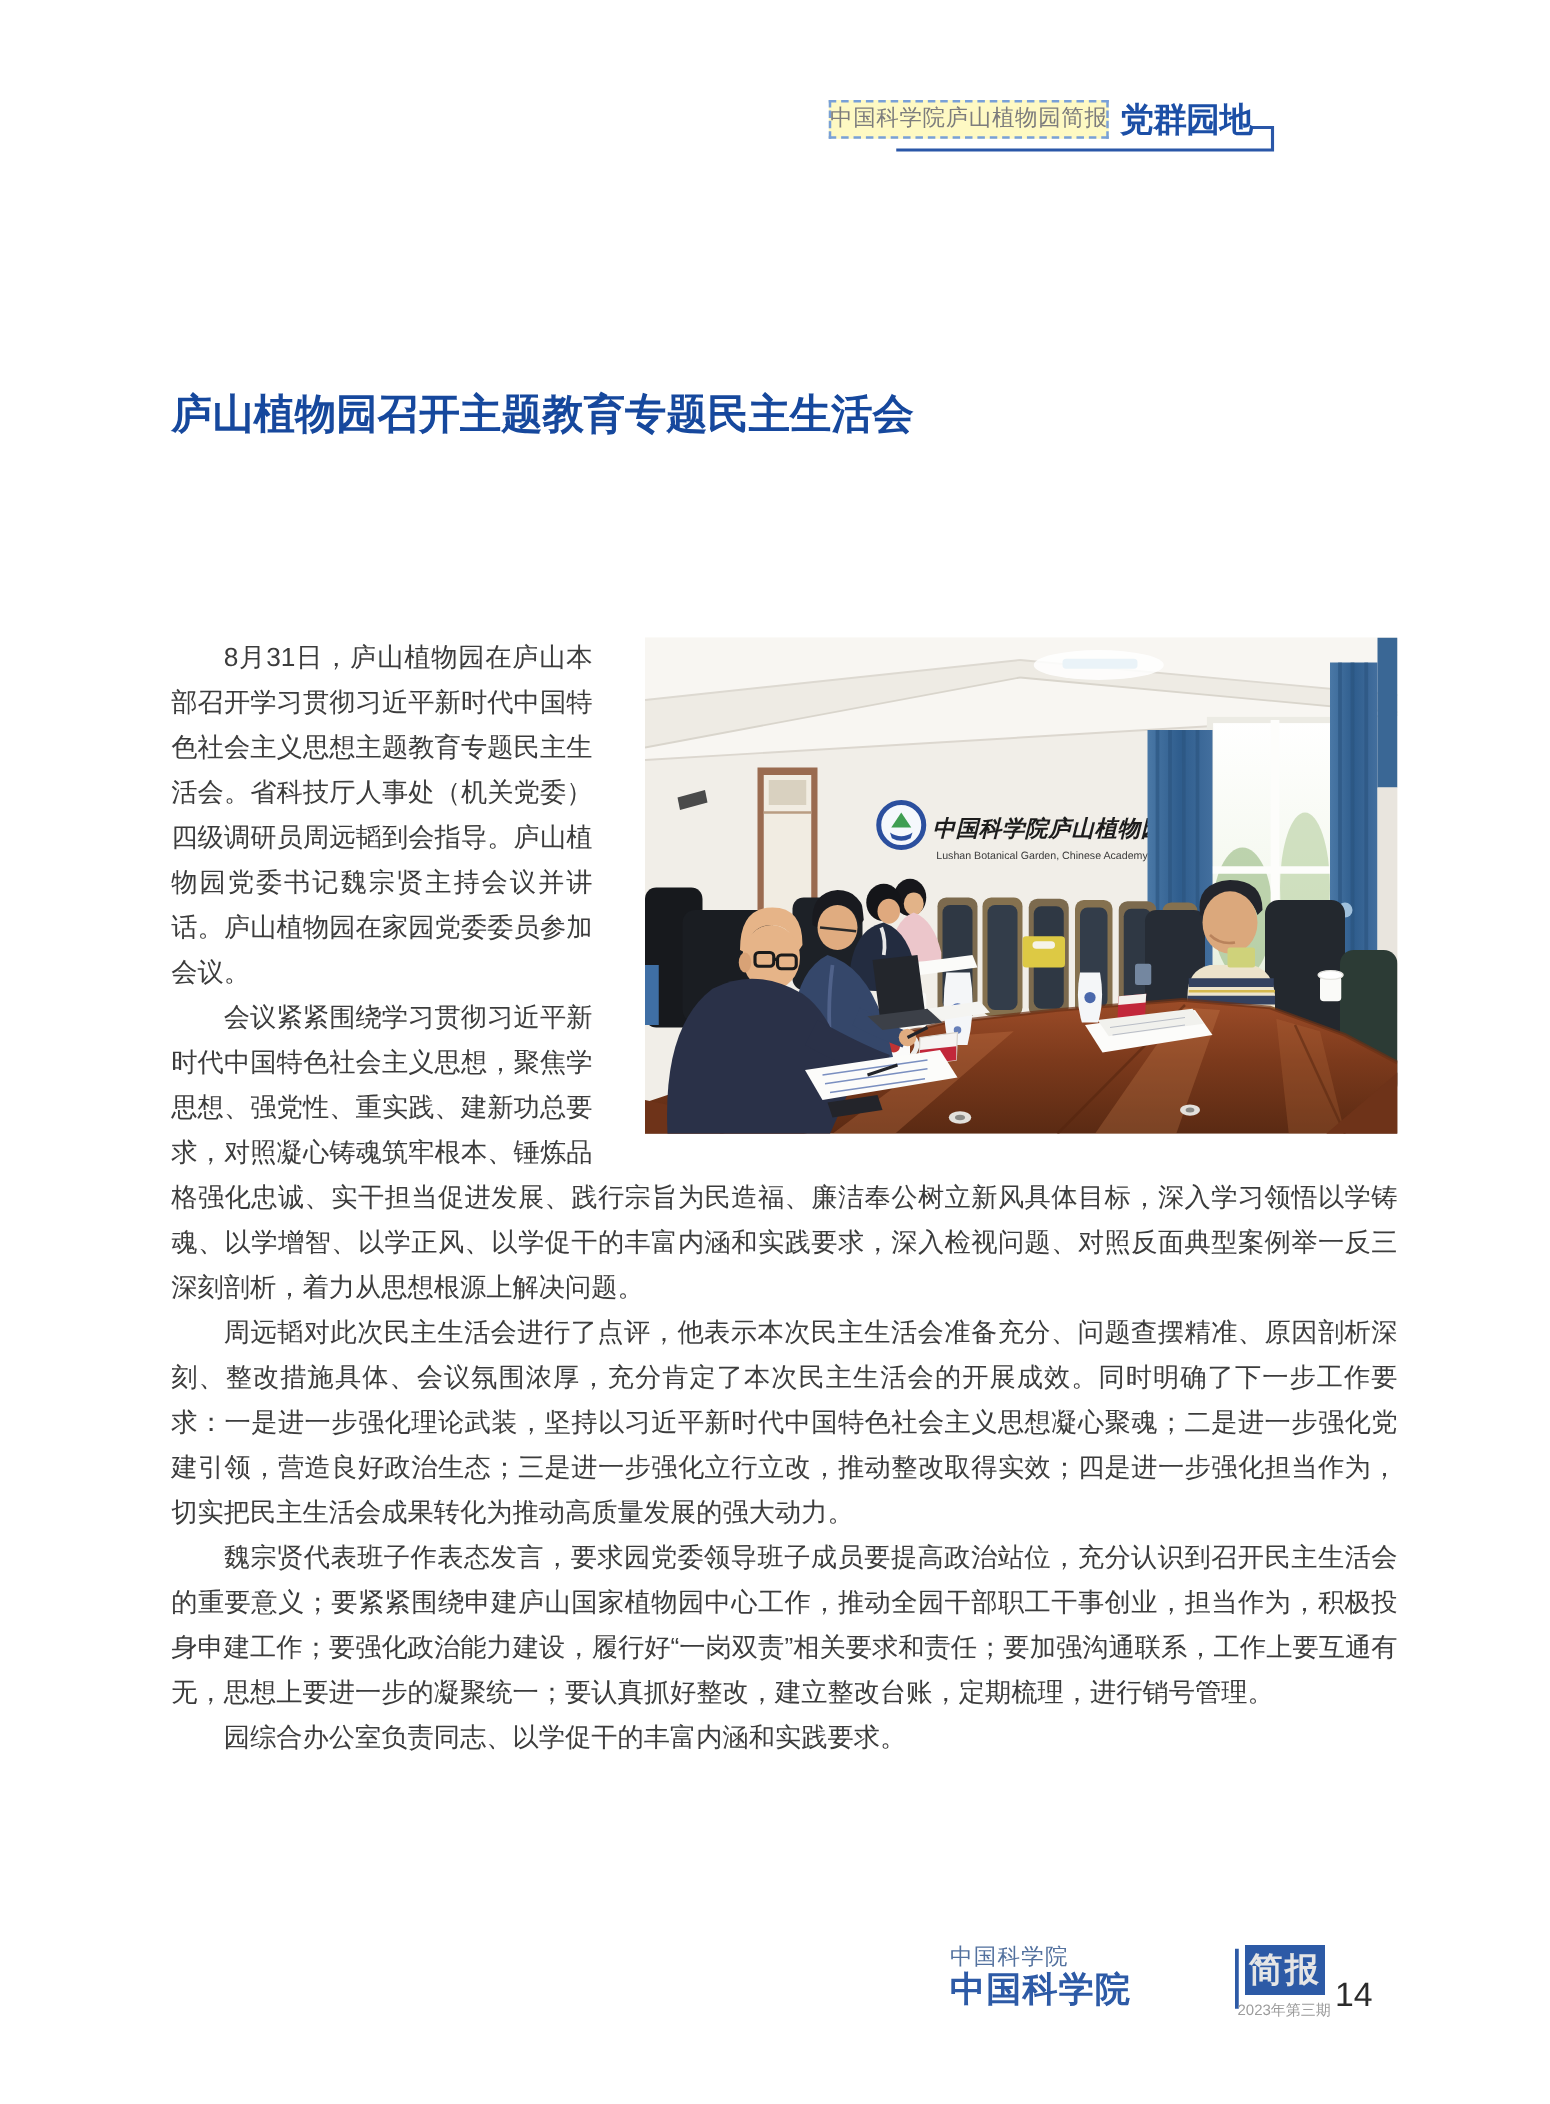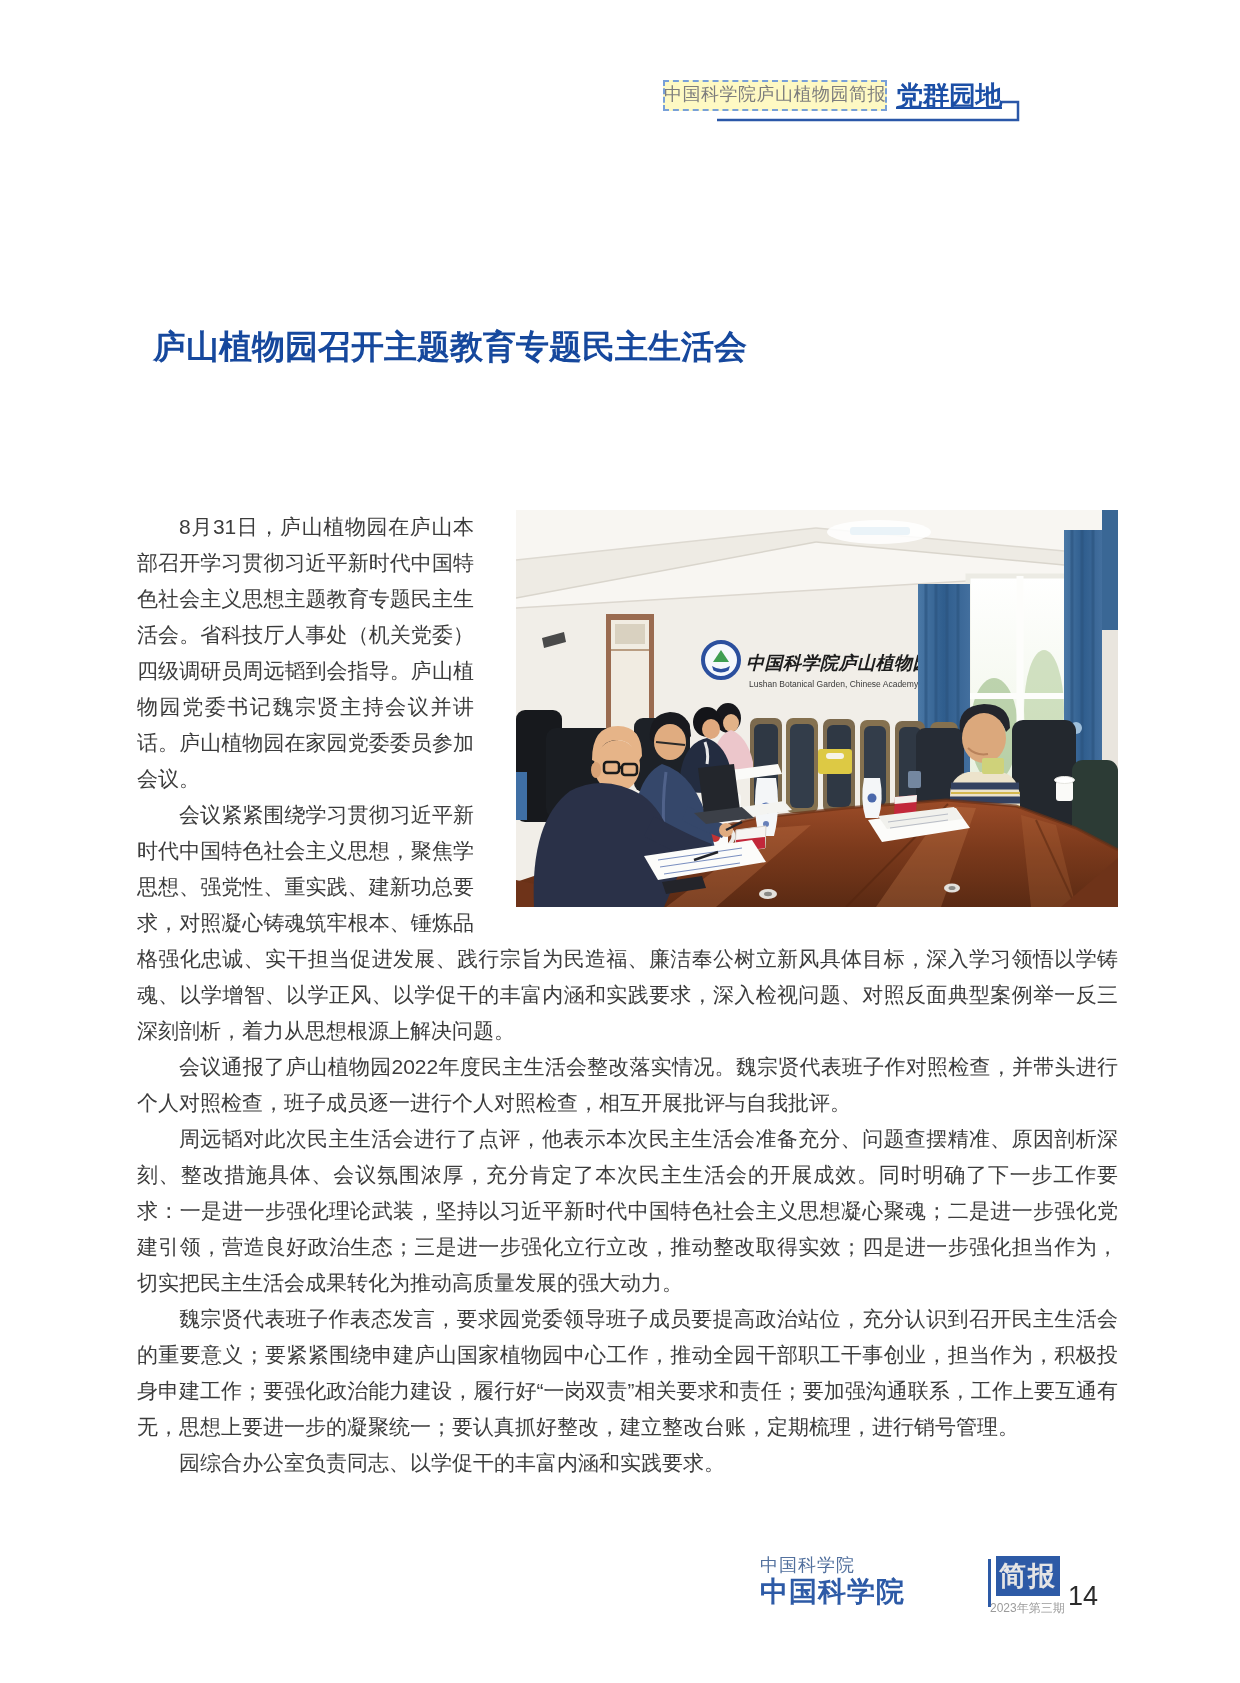--- a/index.html
+++ b/index.html
@@ -5,25 +5,25 @@
   html,body{margin:0;padding:0;background:#ffffff;}
   .page{position:relative;width:1240px;height:1683px;background:#ffffff;overflow:hidden;
         font-family:"Liberation Sans","DejaVu Sans",sans-serif;}
 
   
   .kicker-box{position:absolute;left:663px;top:80px;width:224px;height:31px;
       box-sizing:border-box;border:2px dashed #78a0d8;background:#fef9c3;
       display:flex;align-items:flex-start;justify-content:center;
       font-size:18px;color:#7d7d7d;letter-spacing:.5px;white-space:nowrap;}
   .section-label{position:absolute;left:896px;top:81px;height:30px;line-height:30px;
-      font-size:27px;font-weight:bold;color:#1c4fa6;letter-spacing:-.5px;white-space:nowrap;text-decoration:underline;}
+      font-size:27px;font-weight:bold;color:#1c4fa6;letter-spacing:-.5px;white-space:nowrap;}
   .hook{position:absolute;left:715px;top:93px;width:306px;height:30px;}
 
   
-  .title{position:absolute;left:137px;top:312px;width:980px;margin:16px;
+  .title{position:absolute;left:137px;top:312px;width:980px;margin:0;
       font-size:33px;line-height:38px;font-weight:bold;color:#16489d;letter-spacing:0;}
 
   
   .article{position:absolute;left:137px;top:509px;width:981px;
       font-size:21px;line-height:36px;color:#3c3c3c;text-align:justify;}
   .article p{margin:0;text-indent:2em;}
   figure.photo{float:right;width:602px;height:397px;margin:1px 0 10px 42px;padding:0;}
   figure.photo svg{display:block;width:602px;height:397px;}
 
   
@@ -273,21 +273,20 @@
             <path d="M142,350 l84,-12 M144,357 l82,-12 M148,364 l76,-11" stroke="#7a8fc0" stroke-width="1.2"></path>
             <line x1="178" y1="350" x2="202" y2="342" stroke="#22242a" stroke-width="2.5"></line>
           </g>
           <polygon points="146,372 186,366 190,378 150,384" fill="#23242a"></polygon>
         </g>
       </svg>
     </figure>
 
     <p>8月31日，庐山植物园在庐山本部召开学习贯彻习近平新时代中国特色社会主义思想主题教育专题民主生活会。省科技厅人事处（机关党委）四级调研员周远韬到会指导。庐山植物园党委书记魏宗贤主持会议并讲话。庐山植物园在家园党委委员参加会议。</p>
     <p>会议紧紧围绕学习贯彻习近平新时代中国特色社会主义思想，聚焦学思想、强党性、重实践、建新功总要求，对照凝心铸魂筑牢根本、锤炼品格强化忠诚、实干担当促进发展、践行宗旨为民造福、廉洁奉公树立新风具体目标，深入学习领悟以学铸魂、以学增智、以学正风、以学促干的丰富内涵和实践要求，深入检视问题、对照反面典型案例举一反三深刻剖析，着力从思想根源上解决问题。</p>
-    <p>会议通报了庐山植物园2022年度民主生活会整改落实情况。魏宗贤代表班子作对照检查，并带头进行个人对照检查，班子成员逐一进行个人对照检查，相互开展批评与自我批评。</p>
     <p>周远韬对此次民主生活会进行了点评，他表示本次民主生活会准备充分、问题查摆精准、原因剖析深刻、整改措施具体、会议氛围浓厚，充分肯定了本次民主生活会的开展成效。同时明确了下一步工作要求：一是进一步强化理论武装，坚持以习近平新时代中国特色社会主义思想凝心聚魂；二是进一步强化党建引领，营造良好政治生态；三是进一步强化立行立改，推动整改取得实效；四是进一步强化担当作为，切实把民主生活会成果转化为推动高质量发展的强大动力。</p>
     <p>魏宗贤代表班子作表态发言，要求园党委领导班子成员要提高政治站位，充分认识到召开民主生活会的重要意义；要紧紧围绕申建庐山国家植物园中心工作，推动全园干部职工干事创业，担当作为，积极投身申建工作；要强化政治能力建设，履行好“一岗双责”相关要求和责任；要加强沟通联系，工作上要互通有无，思想上要进一步的凝聚统一；要认真抓好整改，建立整改台账，定期梳理，进行销号管理。</p>
     <p>园综合办公室负责同志、以学促干的丰富内涵和实践要求。</p>
   </div>
 
   <div class="f-org">
     <div class="cas">中国科学院</div>
     <div class="garden">中国科学院</div>
   </div>
   <div class="f-divider"></div>

